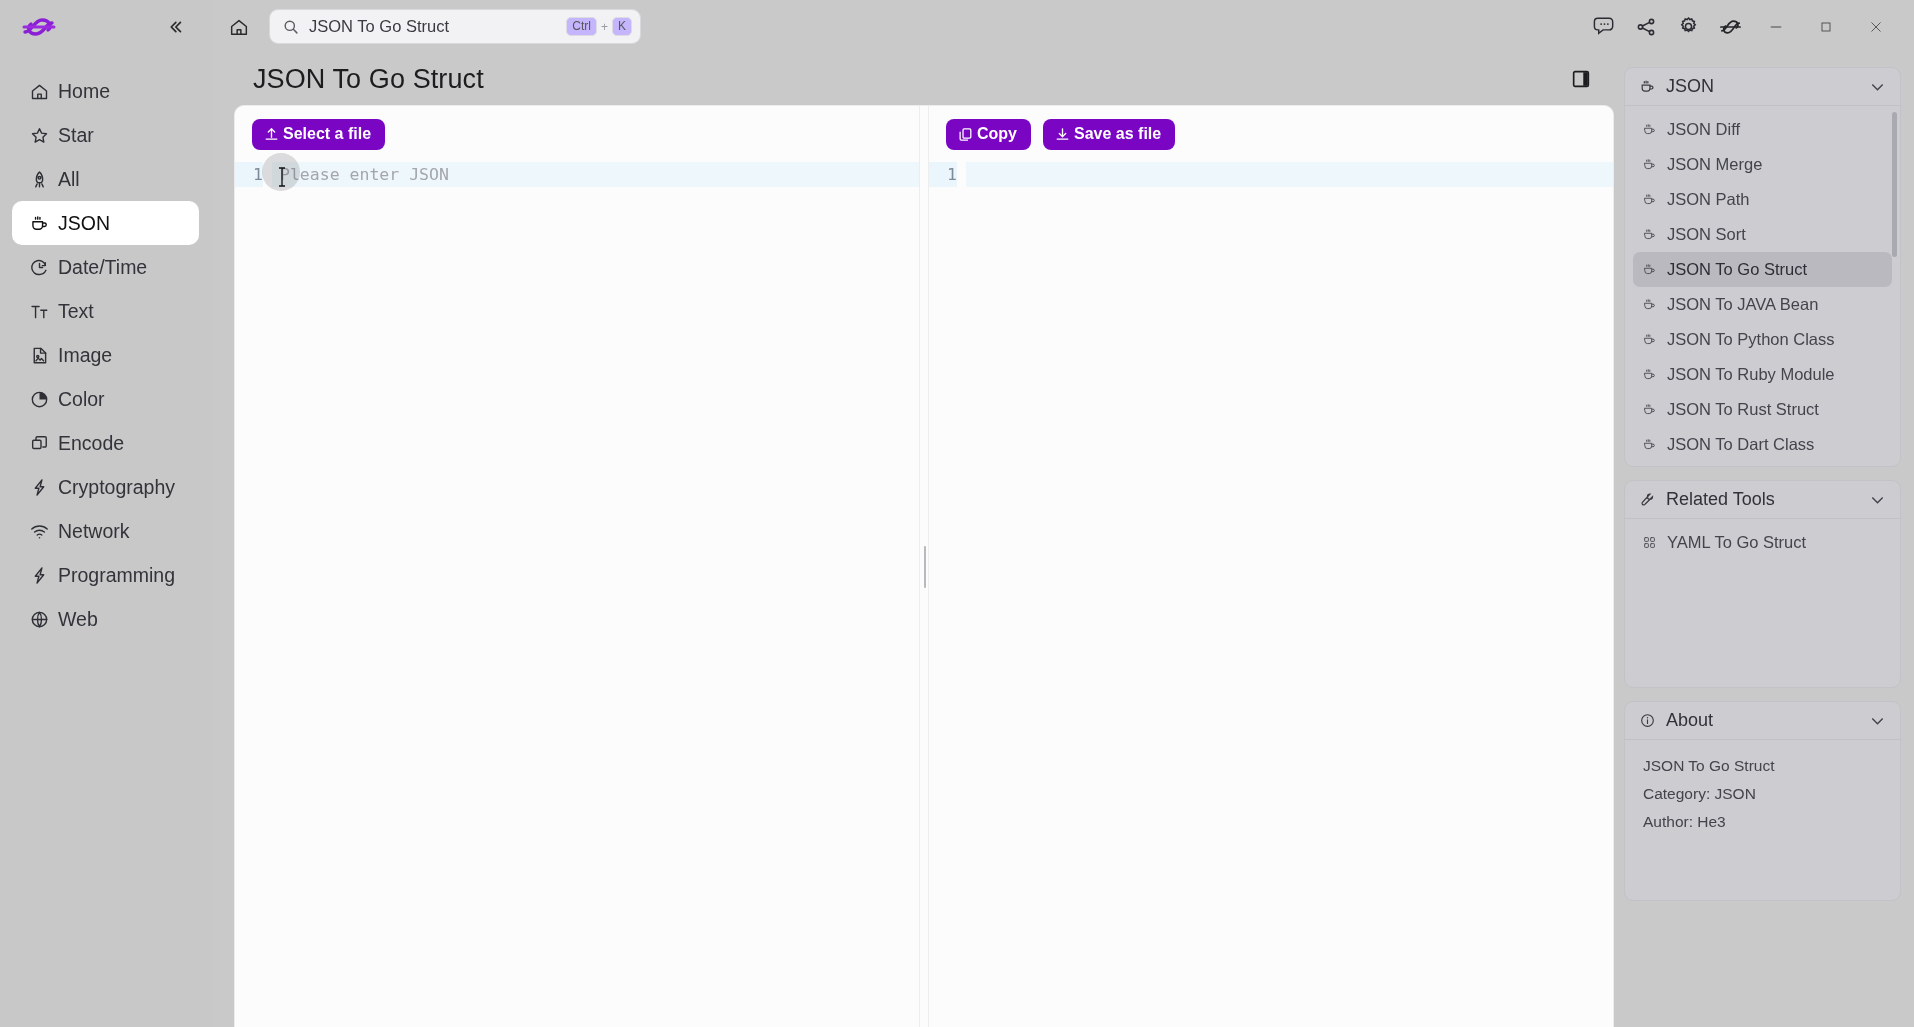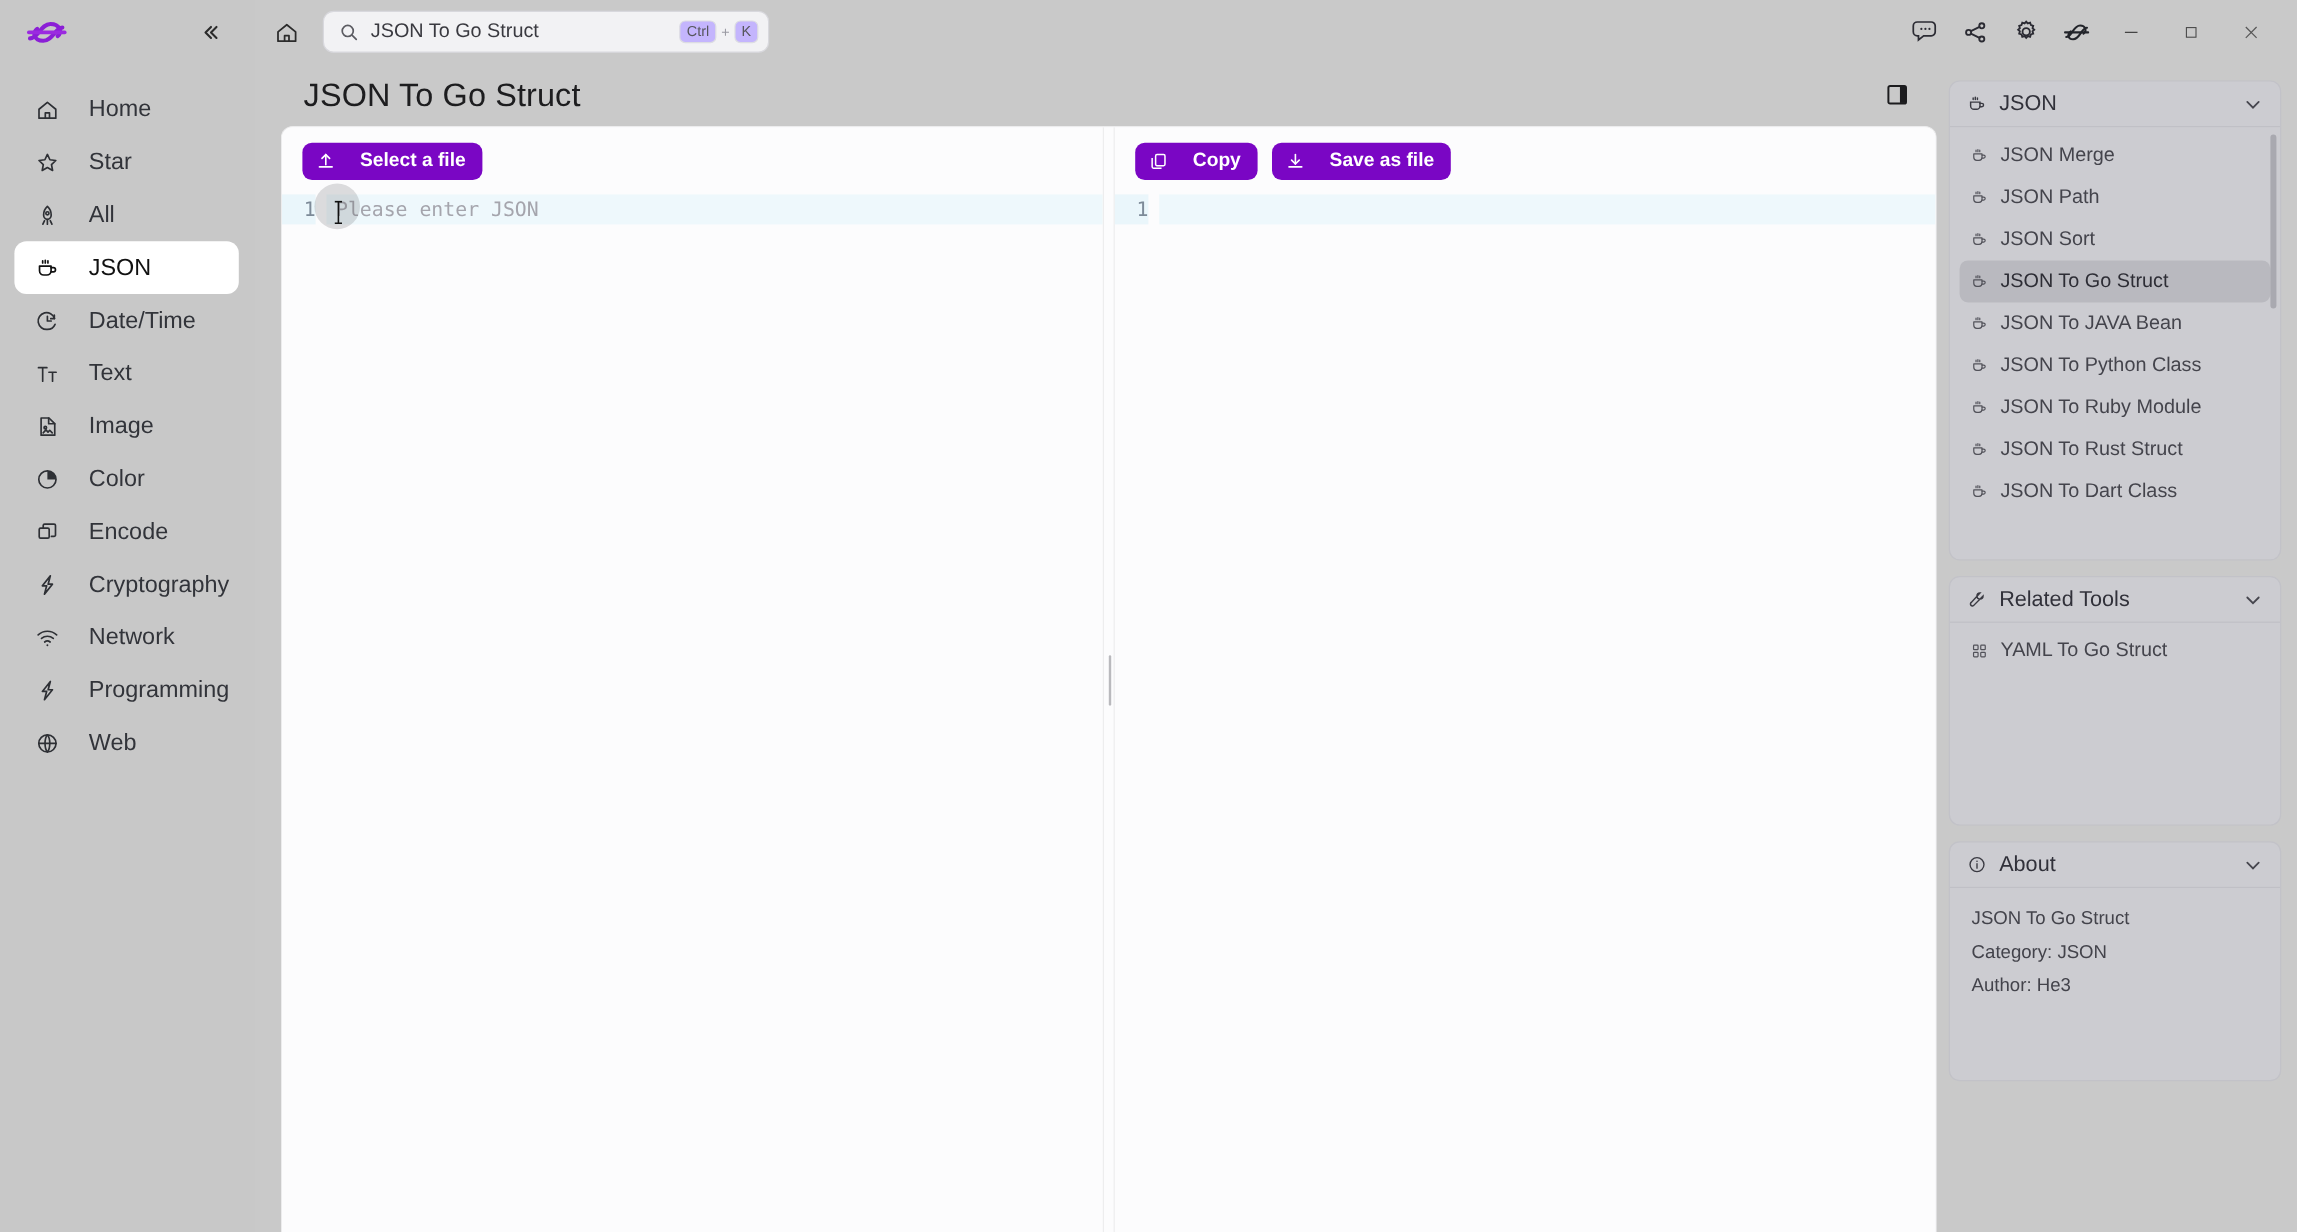--- a/index.html
+++ b/index.html
@@ -42,21 +42,21 @@
     color: #2b2b2b;
     cursor: pointer;
   }
   .nav-list { margin-top: 16px; }
   .nav-item {
     height: 44px;
     margin: 0 14px 0 12px;
     border-radius: 10px;
     display: flex;
     align-items: center;
-    gap: 24px;
+    gap: 8px;
     padding-left: 16px;
     color: #32343a;
     font-size: 19.5px;
     cursor: pointer;
   }
   .nav-item .ico {
     width: 22px; height: 22px;
     display:flex; align-items:center; justify-content:center;
     flex: 0 0 22px;
     color: #2e3035;
@@ -201,21 +201,21 @@
     height: 31px;
     background: #7a06c4;
     color: #fff;
     border: none;
     border-radius: 8px;
     font-size: 16px;
     font-weight: bold;
     font-family: "Liberation Sans", sans-serif;
     display: inline-flex;
     align-items: center;
-    gap: 20px;
+    gap: 3px;
     padding: 0 14px 0 11px;
     cursor: pointer;
     white-space: nowrap;
   }
   .pbtn .b-ico { display:flex; align-items:center; }
 
   .code-area {
     flex: 1 1 auto;
     position: relative;
     display: flex;
@@ -668,20 +668,30 @@
             </span>
             <span class="h-title">JSON</span>
             <span class="chev">
               <svg viewBox="0 0 24 24" width="19" height="19" fill="none" stroke="currentColor" stroke-width="1.9" stroke-linecap="round">
                   <polyline points="6,10 12,16 18,10"></polyline>
                 </svg>
             </span>
           </div>
           <div class="rs-body">
             <div class="rs-scroll"></div>
+          <div class="rs-item">
+                <span class="i-ico">
+                  <svg viewBox="0 0 24 24" width="15" height="15" fill="none" stroke="currentColor" stroke-width="1.6" stroke-linecap="round" stroke-linejoin="round">
+                    <path d="M4.5 10 h11 v4.5 a4 4 0 0 1 -4 4 h-3 a4 4 0 0 1 -4 -4 z"></path>
+                    <path d="M15.5 11.5 h2.2 a2 2 0 0 1 0 4 h-2.2"></path>
+                    <path d="M7.5 7 v-2 M10 7 v-2.6 M12.5 7 v-2"></path>
+                  </svg>
+                </span>
+                <span>JSON Diff</span>
+              </div>
               <div class="rs-item">
                 <span class="i-ico">
                   <svg viewBox="0 0 24 24" width="15" height="15" fill="none" stroke="currentColor" stroke-width="1.6" stroke-linecap="round" stroke-linejoin="round">
                     <path d="M4.5 10 h11 v4.5 a4 4 0 0 1 -4 4 h-3 a4 4 0 0 1 -4 -4 z"></path>
                     <path d="M15.5 11.5 h2.2 a2 2 0 0 1 0 4 h-2.2"></path>
                     <path d="M7.5 7 v-2 M10 7 v-2.6 M12.5 7 v-2"></path>
                   </svg>
                 </span>
                 <span>JSON Merge</span>
               </div>

